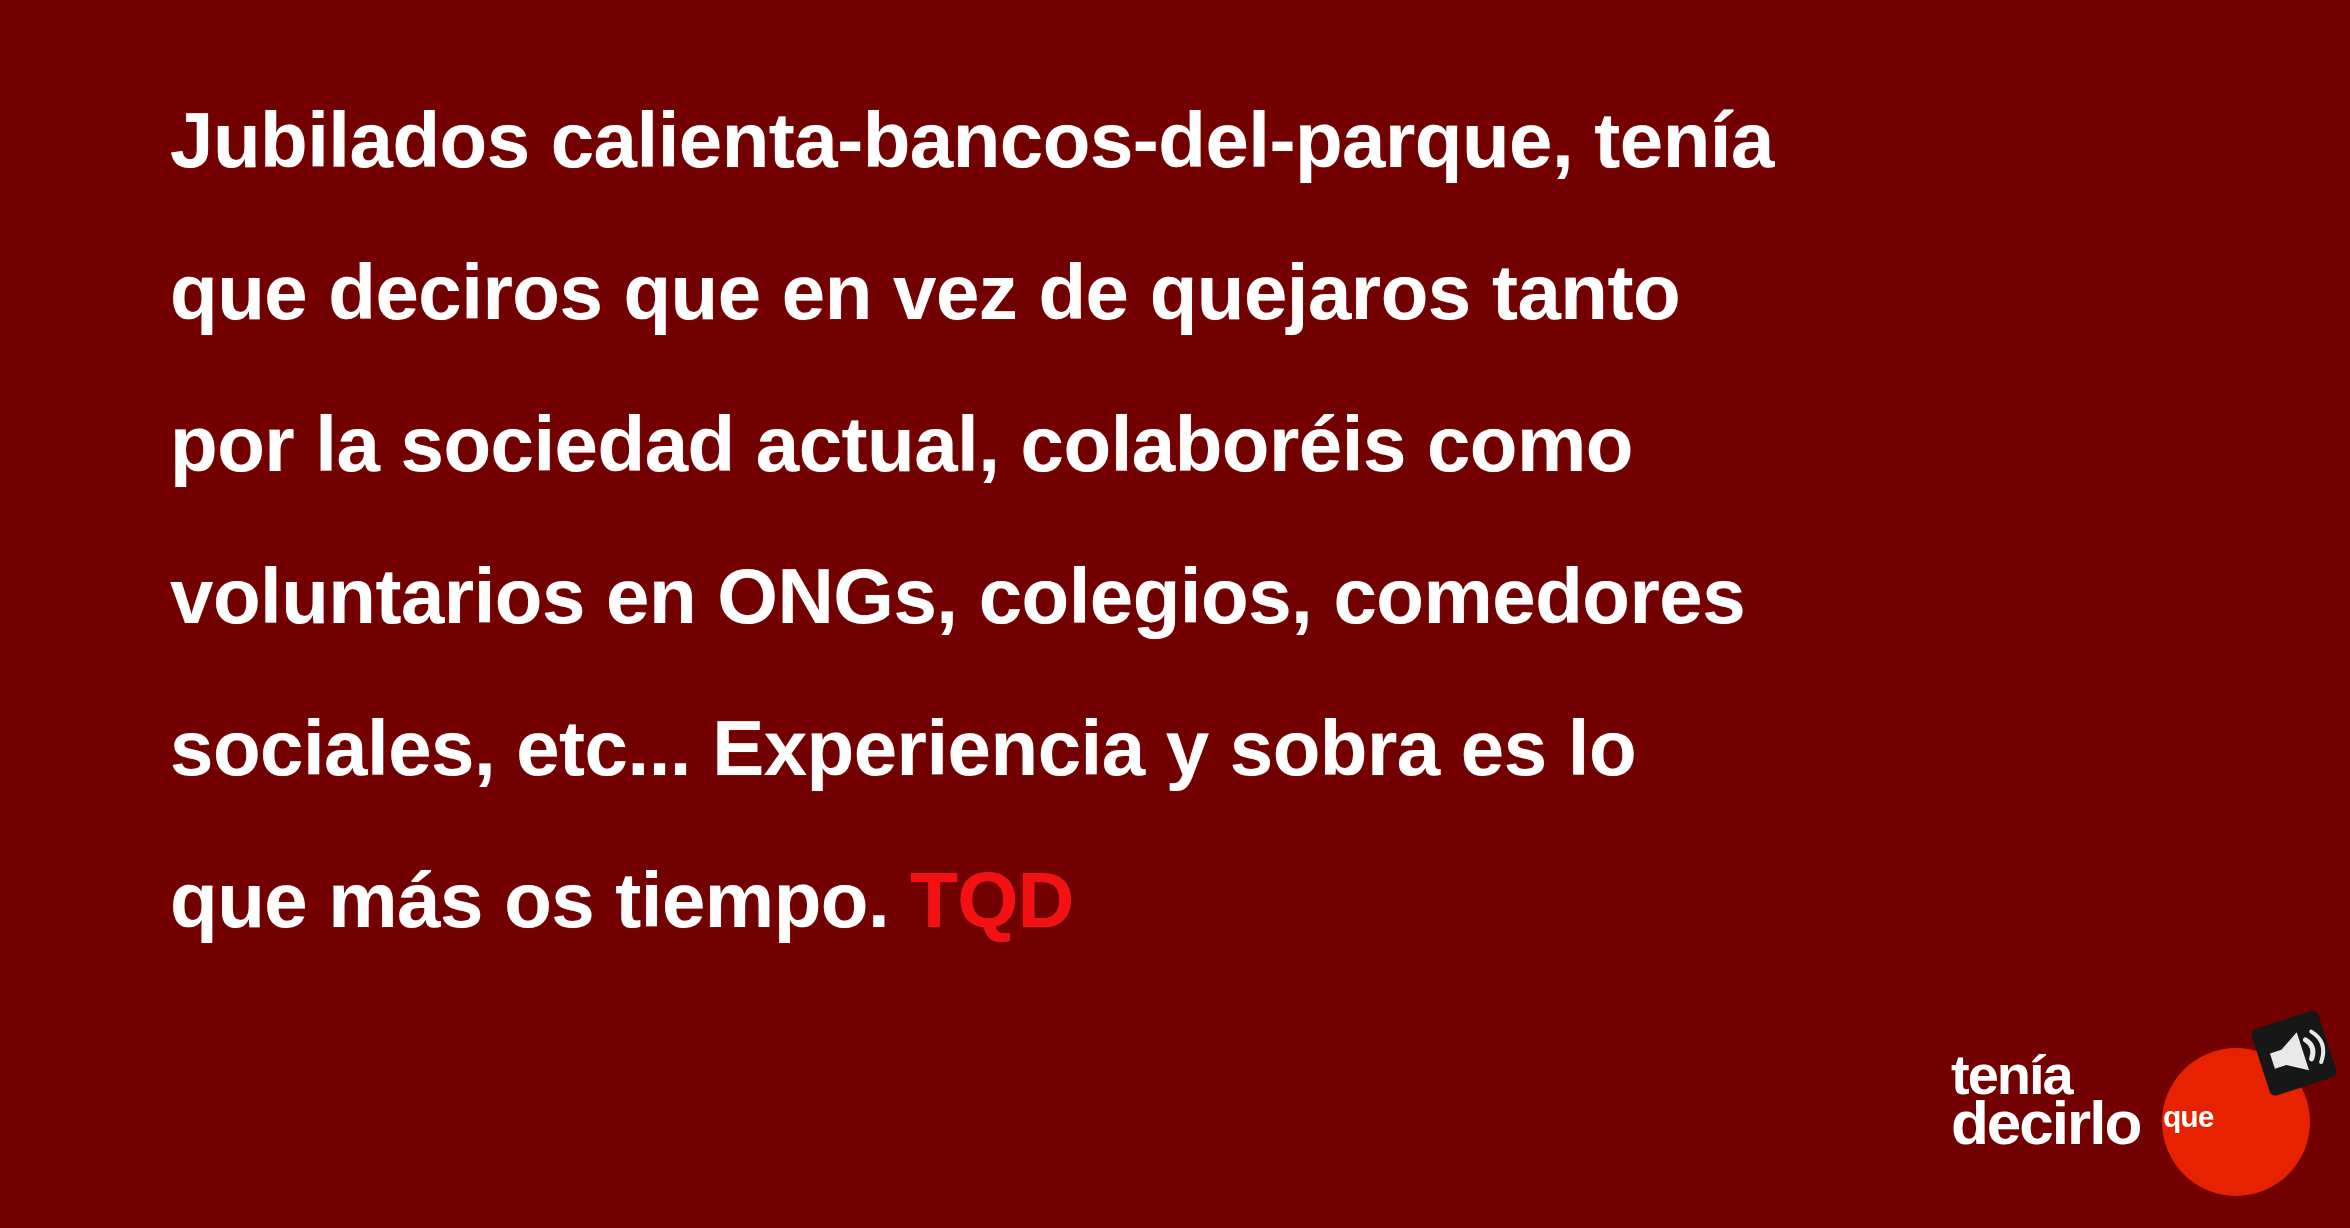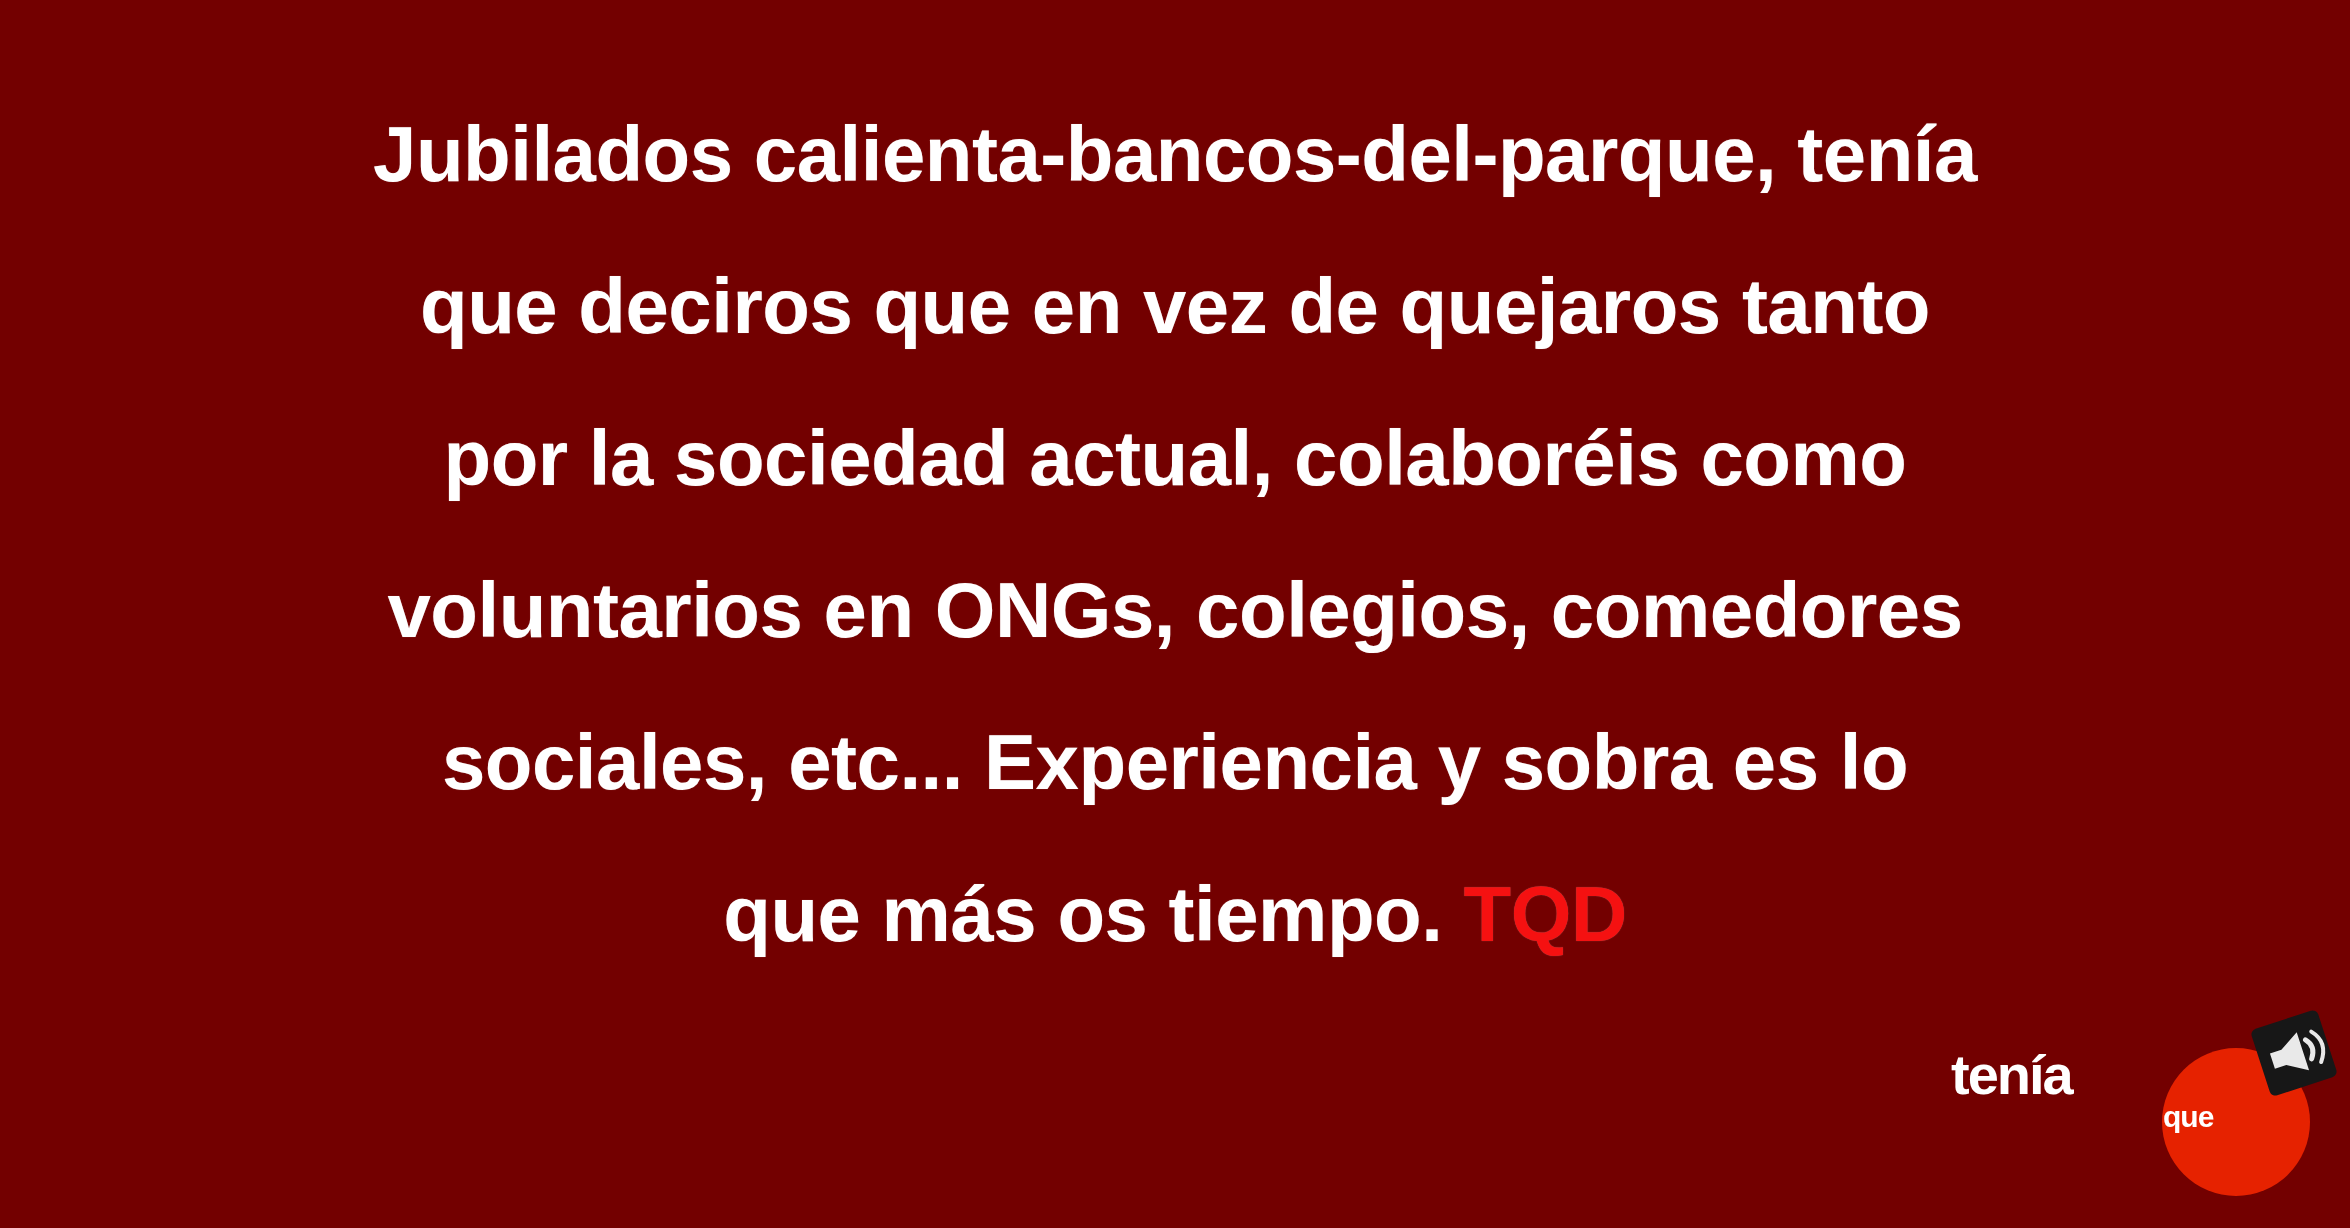--- a/index.html
+++ b/index.html
@@ -16,23 +16,23 @@
   .card {
     position: relative;
     width: 2350px;
     height: 1228px;
     background: #730000;
     box-sizing: border-box;
   }
   .quote-block {
     position: absolute;
     left: 170px;
-    top: 78px;
+    top: 64px;
     width: 2010px;
-    text-align: center;
+    text-align: left;
   }
   .quote-line {
     display: block;
     color: #ffffff;
     font-family: "Liberation Sans", sans-serif;
     font-weight: bold;
     font-size: 78px;
     line-height: 152px;
     letter-spacing: -0.5px;
     white-space: nowrap;
@@ -126,20 +126,21 @@
     <span class="quote-line">voluntarios en ONGs, colegios, comedores</span>
     <span class="quote-line">sociales, etc... Experiencia y sobra es lo</span>
     <span class="quote-line"><span>que más os tiempo.</span> <span class="tqd-mark">TQD</span></span>
   </div>
 
   <div class="logo">
     <div class="logo-circle"></div>
     <div class="logo-wordmark">
       <span class="logo-line1">tenía</span>
       <span class="logo-que">que</span>
+      <span class="logo-line2">decirlo</span>
     </div>
     <div class="logo-megaphone">
       <svg viewBox="0 0 74 74" width="74" height="74" aria-hidden="true">
         <rect x="2" y="2" width="70" height="70" rx="6" fill="#171717"></rect>
         <path d="M14 30 L14 46 L26 46 L46 58 L46 18 L26 30 Z" fill="#e9e9e9"></path>
         <path d="M52 28 q8 9 0 20" stroke="#e9e9e9" stroke-width="5" fill="none" stroke-linecap="round"></path>
         <path d="M60 22 q13 15 0 32" stroke="#e9e9e9" stroke-width="4" fill="none" stroke-linecap="round"></path>
       </svg>
     </div>
   </div>

